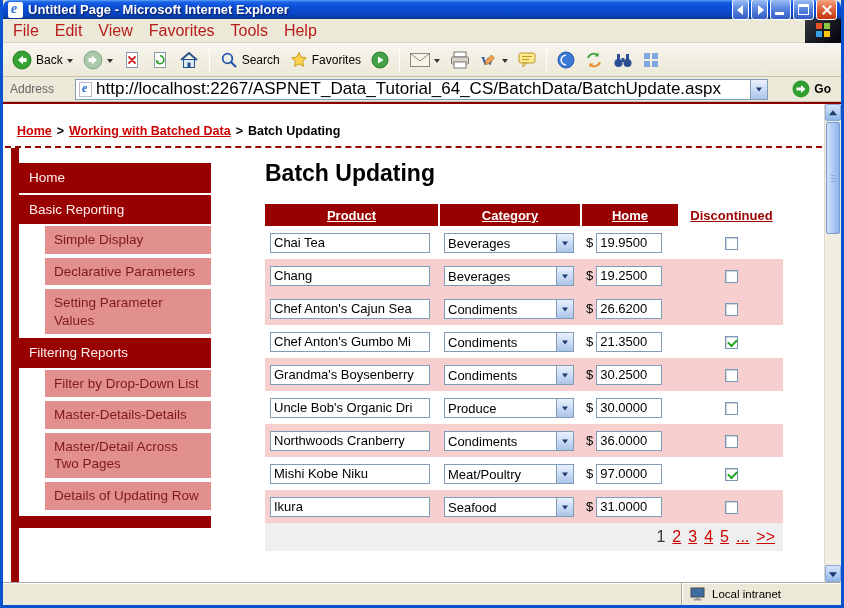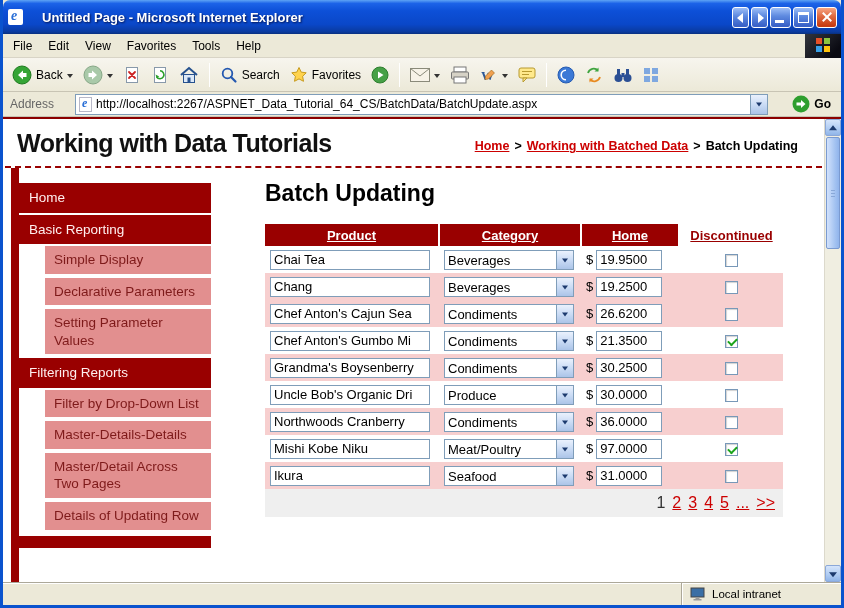--- a/index.html
+++ b/index.html
@@ -4,21 +4,21 @@
 <style>
   * { box-sizing: border-box; margin: 0; padding: 0; }
   html, body { width: 844px; height: 608px; overflow: hidden; }
   body { font-family: "Liberation Sans", sans-serif; background: #3A6EA5; }
 
   .window { width: 844px; height: 608px; display: flex; flex-direction: column;
     border-left: 3px solid var(--xp-blue,#0A53CE); border-right: 3px solid var(--xp-blue,#0A53CE);
     border-bottom: 3px solid var(--xp-blue,#0A53CE); background: #ECE9D8; }
 
   
-  .titlebar { height: 34px; flex: none; display: flex; align-items: center; gap: 19px; padding: 0 4px 0 5px;
+  .titlebar { height: 19px; flex: none; display: flex; align-items: center; gap: 5px; padding: 0 4px 0 5px;
     border-top-left-radius: 7px; border-top-right-radius: 7px;
     background: linear-gradient(180deg,#5EA4F5 0%,#1C63E8 10%,#0D50D8 32%,#0A47C8 72%,#0A3A9E 94%,#09307E 100%); }
   .title-icon { width: 15px; height: 16px; flex: none; background: #fff; border-radius: 2px; position: relative; }
   .title-icon::after { content: "e"; position: absolute; left: 3px; top: -1px; color: #2A6FD6;
     font: italic bold 14px "Liberation Serif", serif; }
   .title-text { flex: 1; color: #fff; font-weight: bold; font-size: 13px; white-space: nowrap; overflow: hidden;
     text-shadow: 1px 1px 2px rgba(0,0,40,.75); }
   .win-controls { display: flex; gap: 2px; }
   .wbtn { width: 21px; height: 21px; border-radius: 3px; border: 1px solid #fff; position: relative; flex: none;
     background: linear-gradient(180deg,#9CBEF7 0%,#5E8AE0 42%,#3A62C8 92%); }
@@ -29,21 +29,21 @@
   .glyph-x { position: absolute; inset: 0; }
   .glyph-x::before, .glyph-x::after { content: ""; position: absolute; left: 50%; top: 50%; width: 12px; height: 2px; background: #fff; }
   .glyph-x::before { transform: translate(-50%,-50%) rotate(45deg); }
   .glyph-x::after  { transform: translate(-50%,-50%) rotate(-45deg); }
   .glyph-tri-left  { position: absolute; left: 4px; top: 5px; border: 5px solid transparent; border-right: 6px solid #fff; border-left: none; }
   .glyph-tri-right { position: absolute; left: 6px; top: 5px; border: 5px solid transparent; border-left: 6px solid #fff; border-right: none; }
 
   
   .menubar { height: 24px; flex: none; display: flex; align-items: center; padding-left: 2px;
     background: #ECE9D8; border-bottom: 1px solid #D8D4C6; }
-  .menu-item { padding: 3px 8px; font-size: 12px; color: #000000; }
+  .menu-item { padding: 3px 8px; font-size: 16px; color: #b91c1c; }
   .menu-logo { margin-left: auto; width: 36px; height: 24px; display: flex; align-items: center; justify-content: center;
     background: linear-gradient(135deg,#33363E 0%,#0A0A12 80%); }
   .flag { width: 15px; height: 15px; display: grid; grid-template-columns: 6px 6px; grid-template-rows: 6px 6px; gap: 2px; }
   .flag i { display: block; }
   .flag i:nth-child(1) { background: #E85028; } .flag i:nth-child(2) { background: #8CC63F; }
   .flag i:nth-child(3) { background: #38A0E8; } .flag i:nth-child(4) { background: #FFC40C; }
 
   
   .toolbar { height: 34px; flex: none; display: flex; align-items: center; gap: 2px; padding: 2px 5px;
     background: linear-gradient(180deg,#F7F5EE,#ECE9D8); border-bottom: 1px solid #C8C4B4; }
@@ -54,21 +54,21 @@
     border-top: 4px solid #333; margin-top: 2px; }
   .tsep { width: 1px; height: 24px; background: #C5C2B5; border-right: 1px solid #fff; margin: 0 4px; flex: none; }
 
   
   .addressbar { height: 25px; flex: none; display: flex; align-items: center; gap: 19px; padding: 2px 5px;
     background: #ECE9D8; border-bottom: 1px solid #C8C4B4; }
   .addr-label { font-size: 12px; color: #666; padding: 0 2px; }
   .addr-field { flex: 1; height: 21px; background: #fff; border: 1px solid #7F9DB9; display: flex; align-items: center; padding-left: 3px; }
   .addr-icon { width: 13px; height: 15px; flex: none; background: #fff; border: 1px solid #B8B8C8; position: relative; }
   .addr-icon::after { content: "e"; position: absolute; left: 2px; top: -2px; color: #2A6FD6; font: italic bold 12px "Liberation Serif", serif; }
-  .addr-url { flex: 1; font-size: 12px; color: #000; white-space: nowrap; overflow: hidden; padding-left: 4px; }
+  .addr-url { flex: 1; font-size: 17px; color: #000; white-space: nowrap; overflow: hidden; padding-left: 4px; }
   .combo-dd { width: 17px; height: 19px; flex: none; position: relative; border-left: 1px solid #7F9DB9;
     background: linear-gradient(180deg,#EAF1FD 0%,#CBDCF5 50%,#ABC4E8 100%); }
   .combo-dd::after { content: ""; position: absolute; left: 50%; top: 50%; transform: translate(-50%,-35%);
     border-left: 3.5px solid transparent; border-right: 3.5px solid transparent; border-top: 4.5px solid #1C3A6E; }
   .go-btn { display: flex; align-items: center; gap: 4px; padding: 0 5px; font-size: 12px; font-weight: bold; color: #000; }
 
   .redline { height: 2px; flex: none; background: #8B0000; }
 
   
   .content { flex: 1; min-height: 0; display: flex; background: #fff; }
@@ -92,21 +92,21 @@
 
   
   .main { flex: 1; min-width: 0; padding: 12px 6px 0 54px; }
   .page-heading { font-size: 23px; font-weight: bold; color: #000; margin-bottom: 17px; }
 
   .grid { border-collapse: collapse; table-layout: fixed; width: 518px; }
   .grid th { height: 22px; font-size: 13px; font-weight: bold; text-align: center; background: var(--maroon,#990000);
     color: #fff; border-right: 2px solid #fff; padding: 0 4px; overflow: hidden; white-space: nowrap; }
   .grid th.last { background: #fff; color: var(--maroon,#990000); border-right: none; }
   .grid th .th-text { text-decoration: underline; }
-  .grid td { padding: 3px 5px; height: 27px; overflow: hidden; }
+  .grid td { padding: 3px 5px; height: 33px; overflow: hidden; }
   .grid tr.alt td { background: var(--alt-row,#F7CFCF); }
   .cell-input { border: 1px solid #7F9DB9; height: 20px; font: 13px "Liberation Sans", sans-serif; padding: 1px 3px;
     width: 160px; background: #fff; color: #000; }
   .price-input { width: 66px; }
   .price-wrap { display: flex; align-items: center; gap: 3px; font-size: 13px; color: #000; }
   .xp-select { width: 130px; height: 20px; border: 1px solid #7F9DB9; background: #fff; display: flex; align-items: stretch; }
   .sel-text { flex: 1; font-size: 13px; padding: 2px 0 0 3px; white-space: nowrap; overflow: hidden; color: #000; }
   .sel-dd { width: 17px; flex: none; position: relative; border-left: 1px solid #7F9DB9;
     background: linear-gradient(180deg,#EAF1FD 0%,#CBDCF5 50%,#ABC4E8 100%); }
   .sel-dd::after { content: ""; position: absolute; left: 50%; top: 50%; transform: translate(-50%,-35%);
@@ -356,21 +356,20 @@
       </span>
       <span>Go</span>
     </span>
   </div>
 
   <div class="redline"></div>
 
   <div class="content">
     <div class="page">
       <div class="page-header">
-        <span class="site-title">Working with Data Tutorials</span>
         <span class="breadcrumb">
             <span class="bc-link">Home</span>
             <span class="bc-sep">&gt;</span>
             <span class="bc-link">Working with Batched Data</span>
             <span class="bc-sep">&gt;</span>
             <span class="bc-current">Batch Updating</span>
           </span>
       </div>
       <div class="dashed"></div>
       <div class="page-body">

